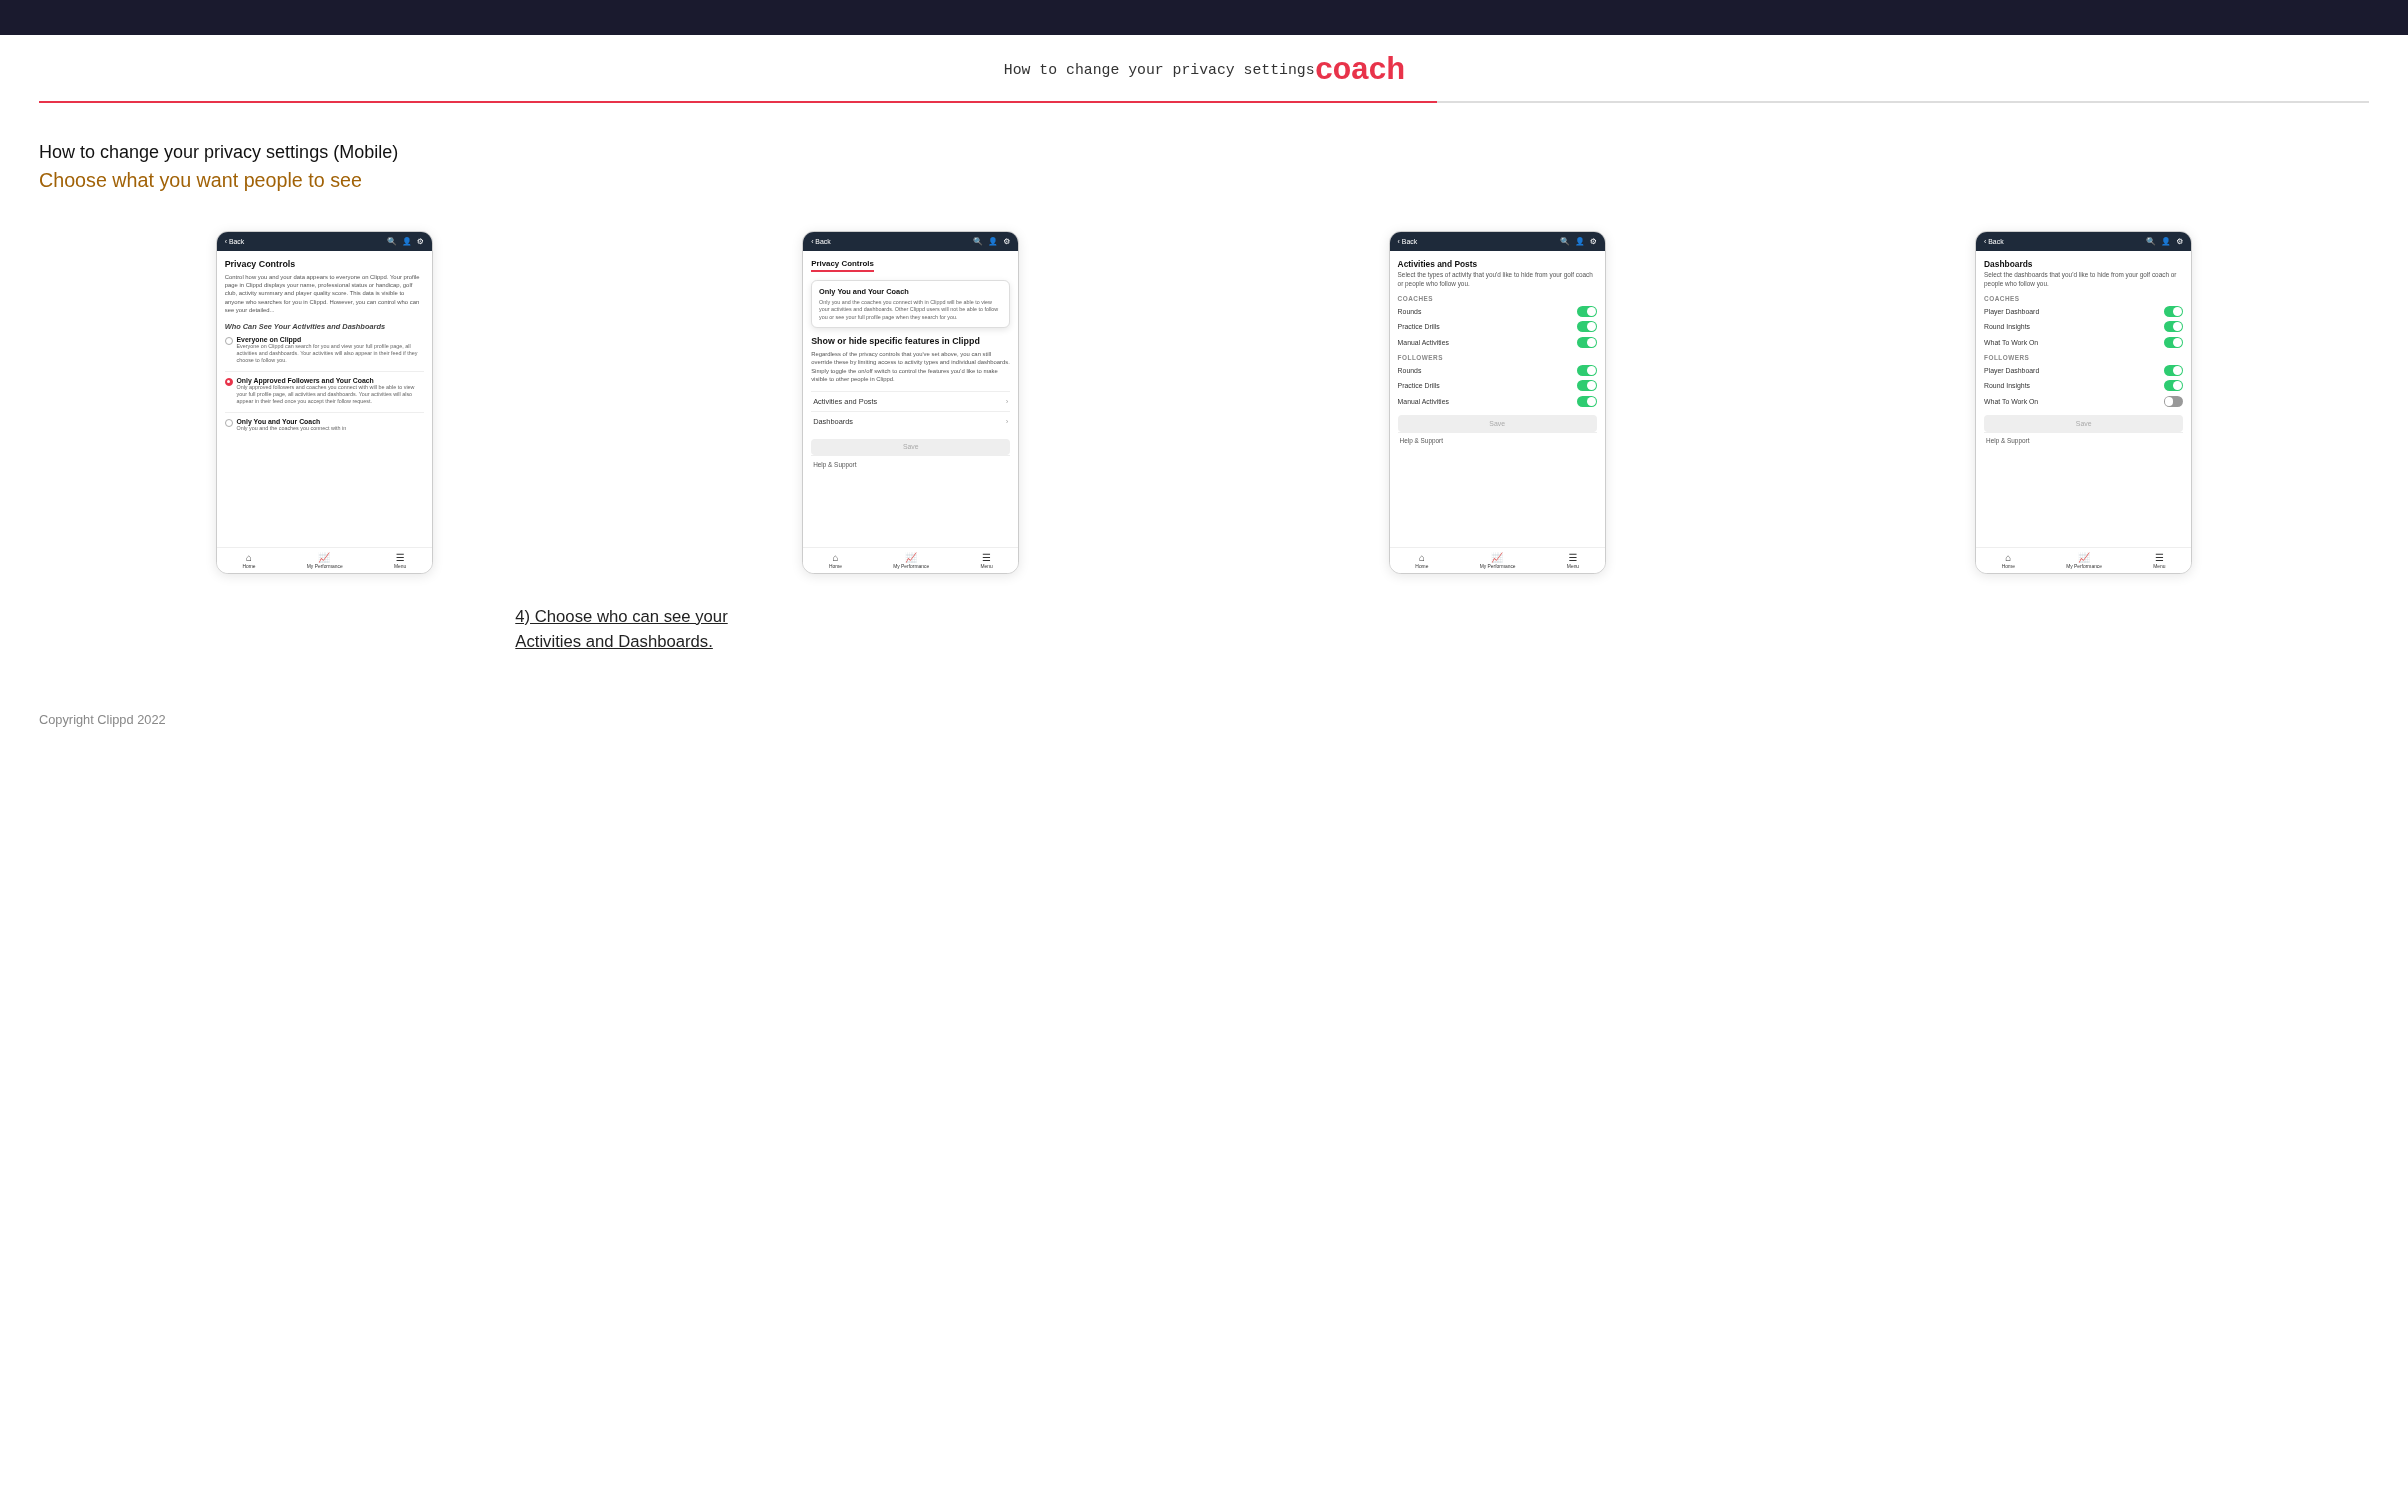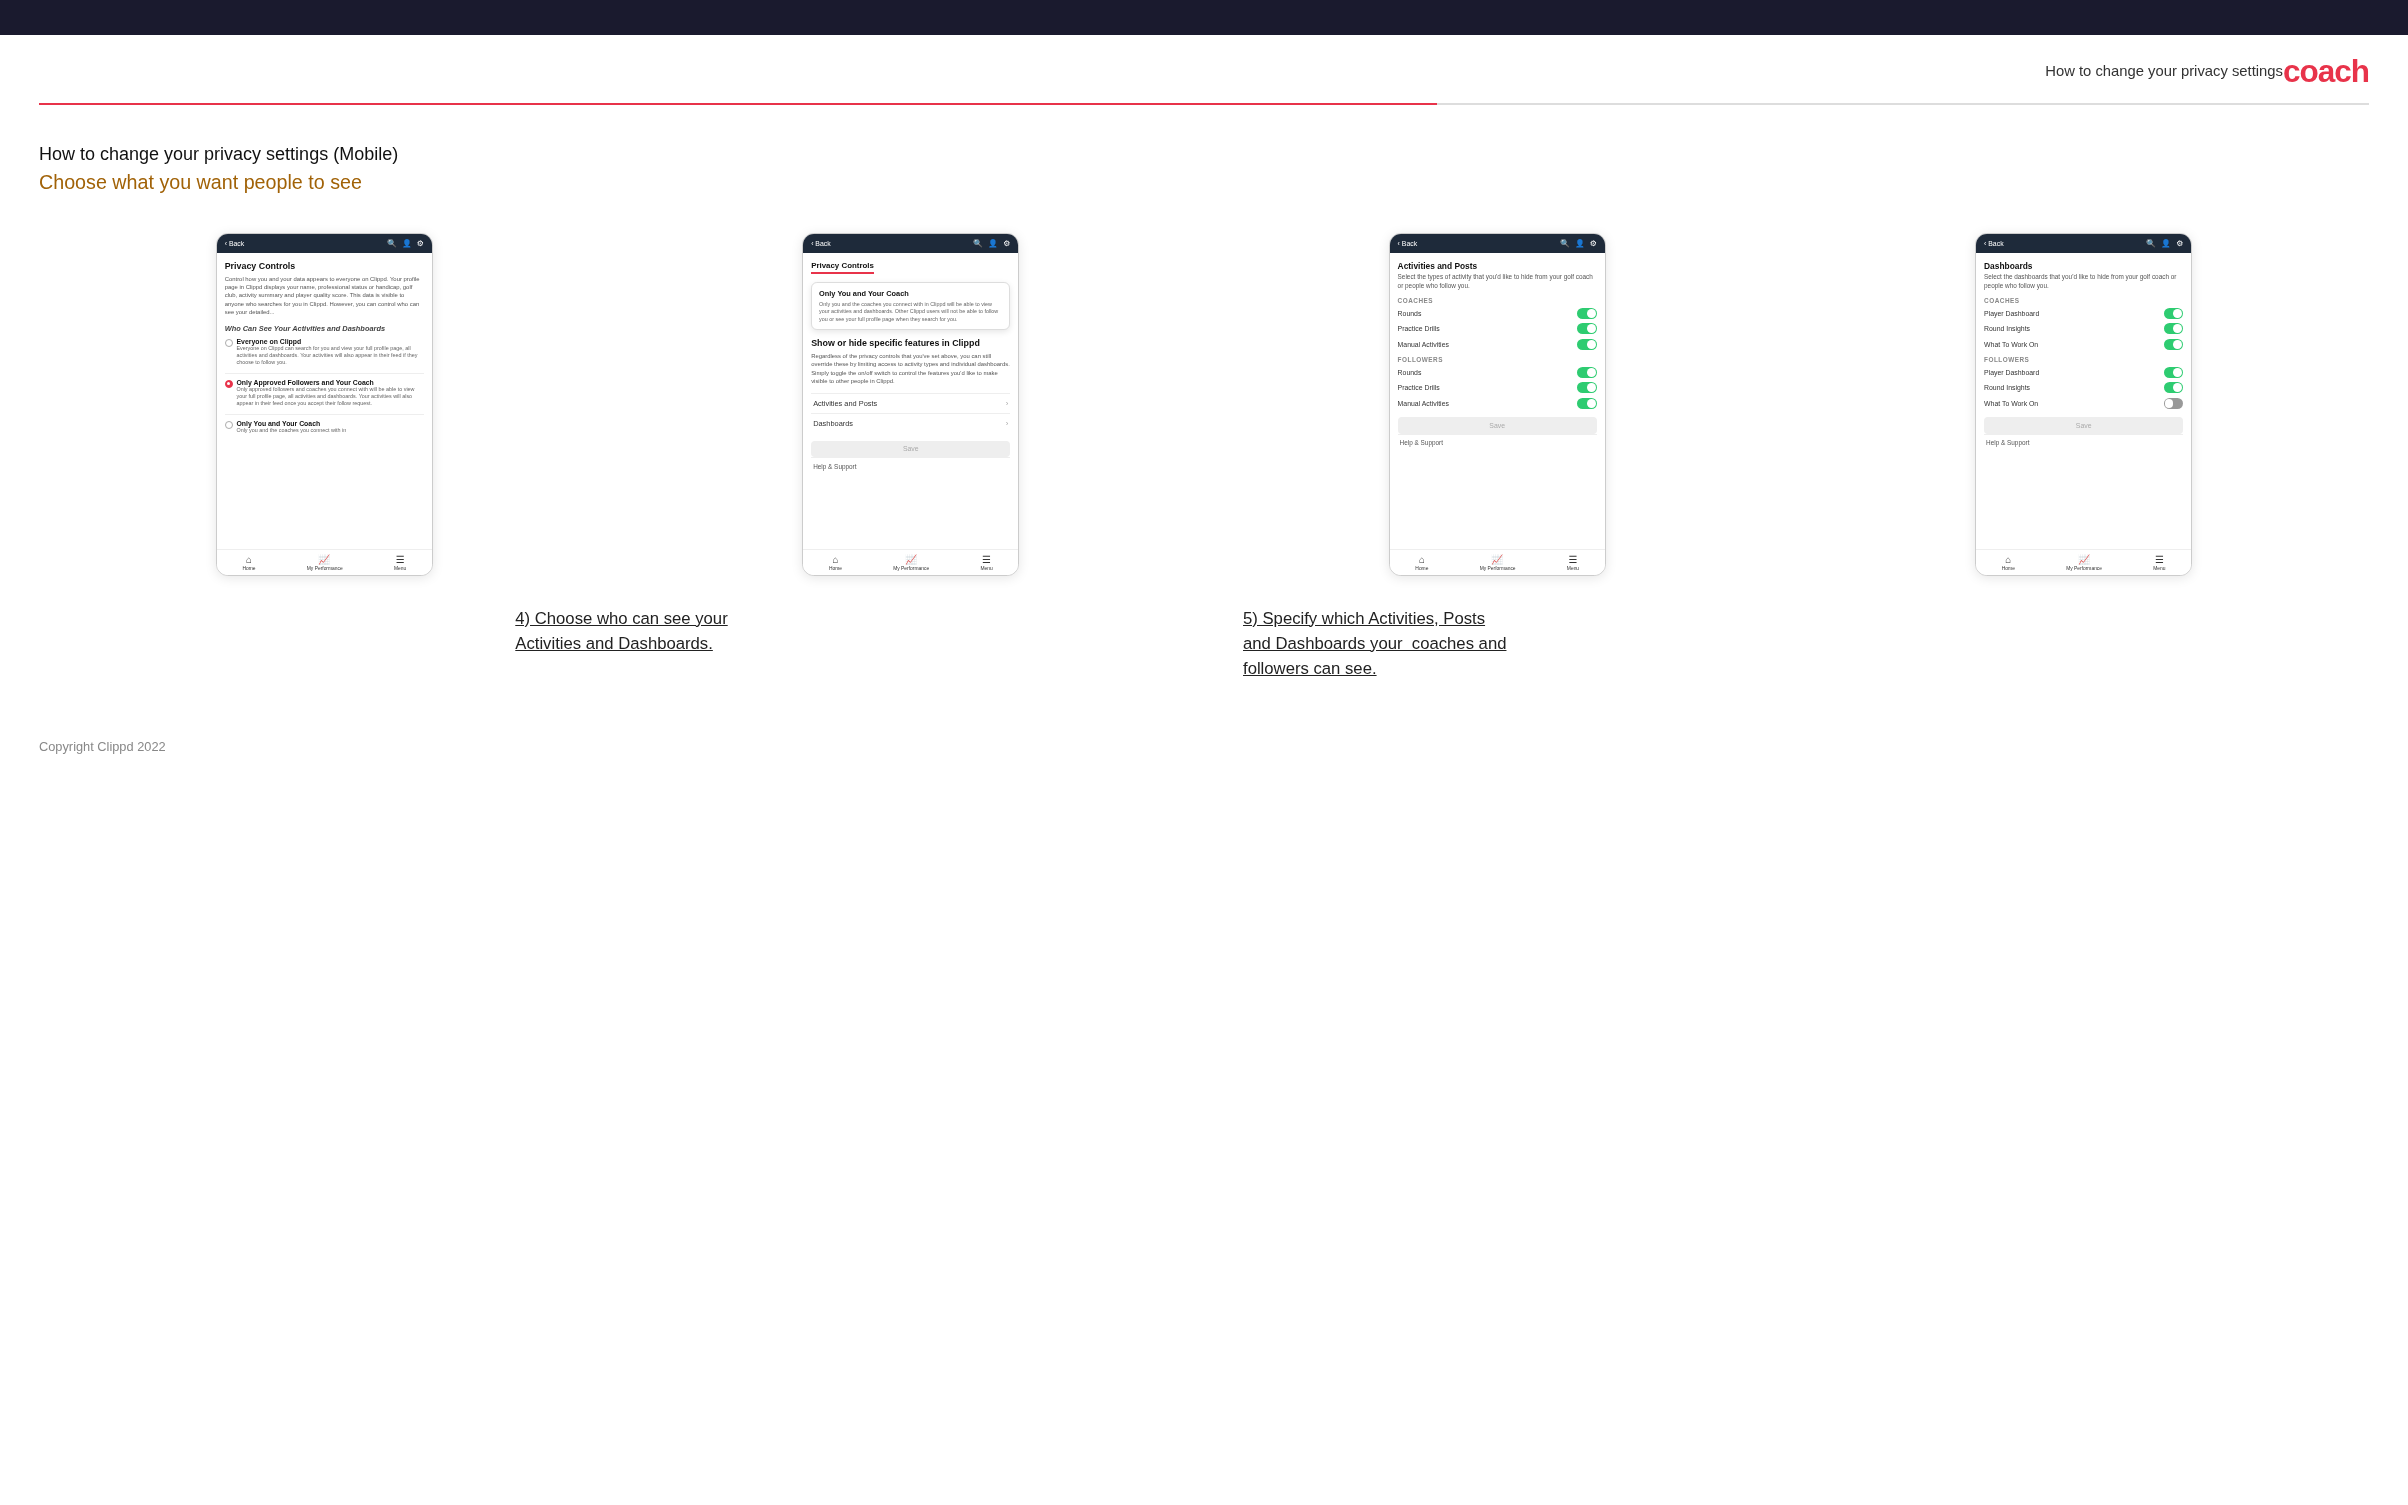--- a/index.html
+++ b/index.html
@@ -12,22 +12,23 @@
     
     .top-bar {
       background: #1a1a2e;
       height: 35px;
       width: 100%;
     }
 
     .header {
       display: flex;
       align-items: center;
-      justify-content: flex-end;
+      justify-content: center;
       padding: 17.7px 39px 13.8px 39px;
+      font-family: Liberation Mono, monospace;
     }
 
     .header-title {
       font-size: 14.8px;
       color: #333;
     }
 
     .logo {
       font-size: 31.5px;
       font-weight: 800;
@@ -629,23 +630,20 @@
           </div>
         </div>
       </div>
     </div>
   </div>
 
   <div style="display: grid; grid-template-columns: 1fr 1fr; gap: 0; margin-top: 9.9px;">
     <div style="display: flex; justify-content: center; padding-left: 0; padding-right: 0;">
       <p class="wide-caption">4) Choose who can see your<br>Activities and Dashboards.</p>
     </div>
-    <div style="display: flex; justify-content: flex-start; padding-left: 39px;">
-      <p class="wide-caption">5) Specify which Activities, Posts<br>and Dashboards your &nbsp;coaches and<br>followers can see.</p>
-    </div>
   </div>
 
 </div>
 
 <footer>
   <span>Copyright Clippd 2022</span>
 </footer>
 
 
 </body></html>

